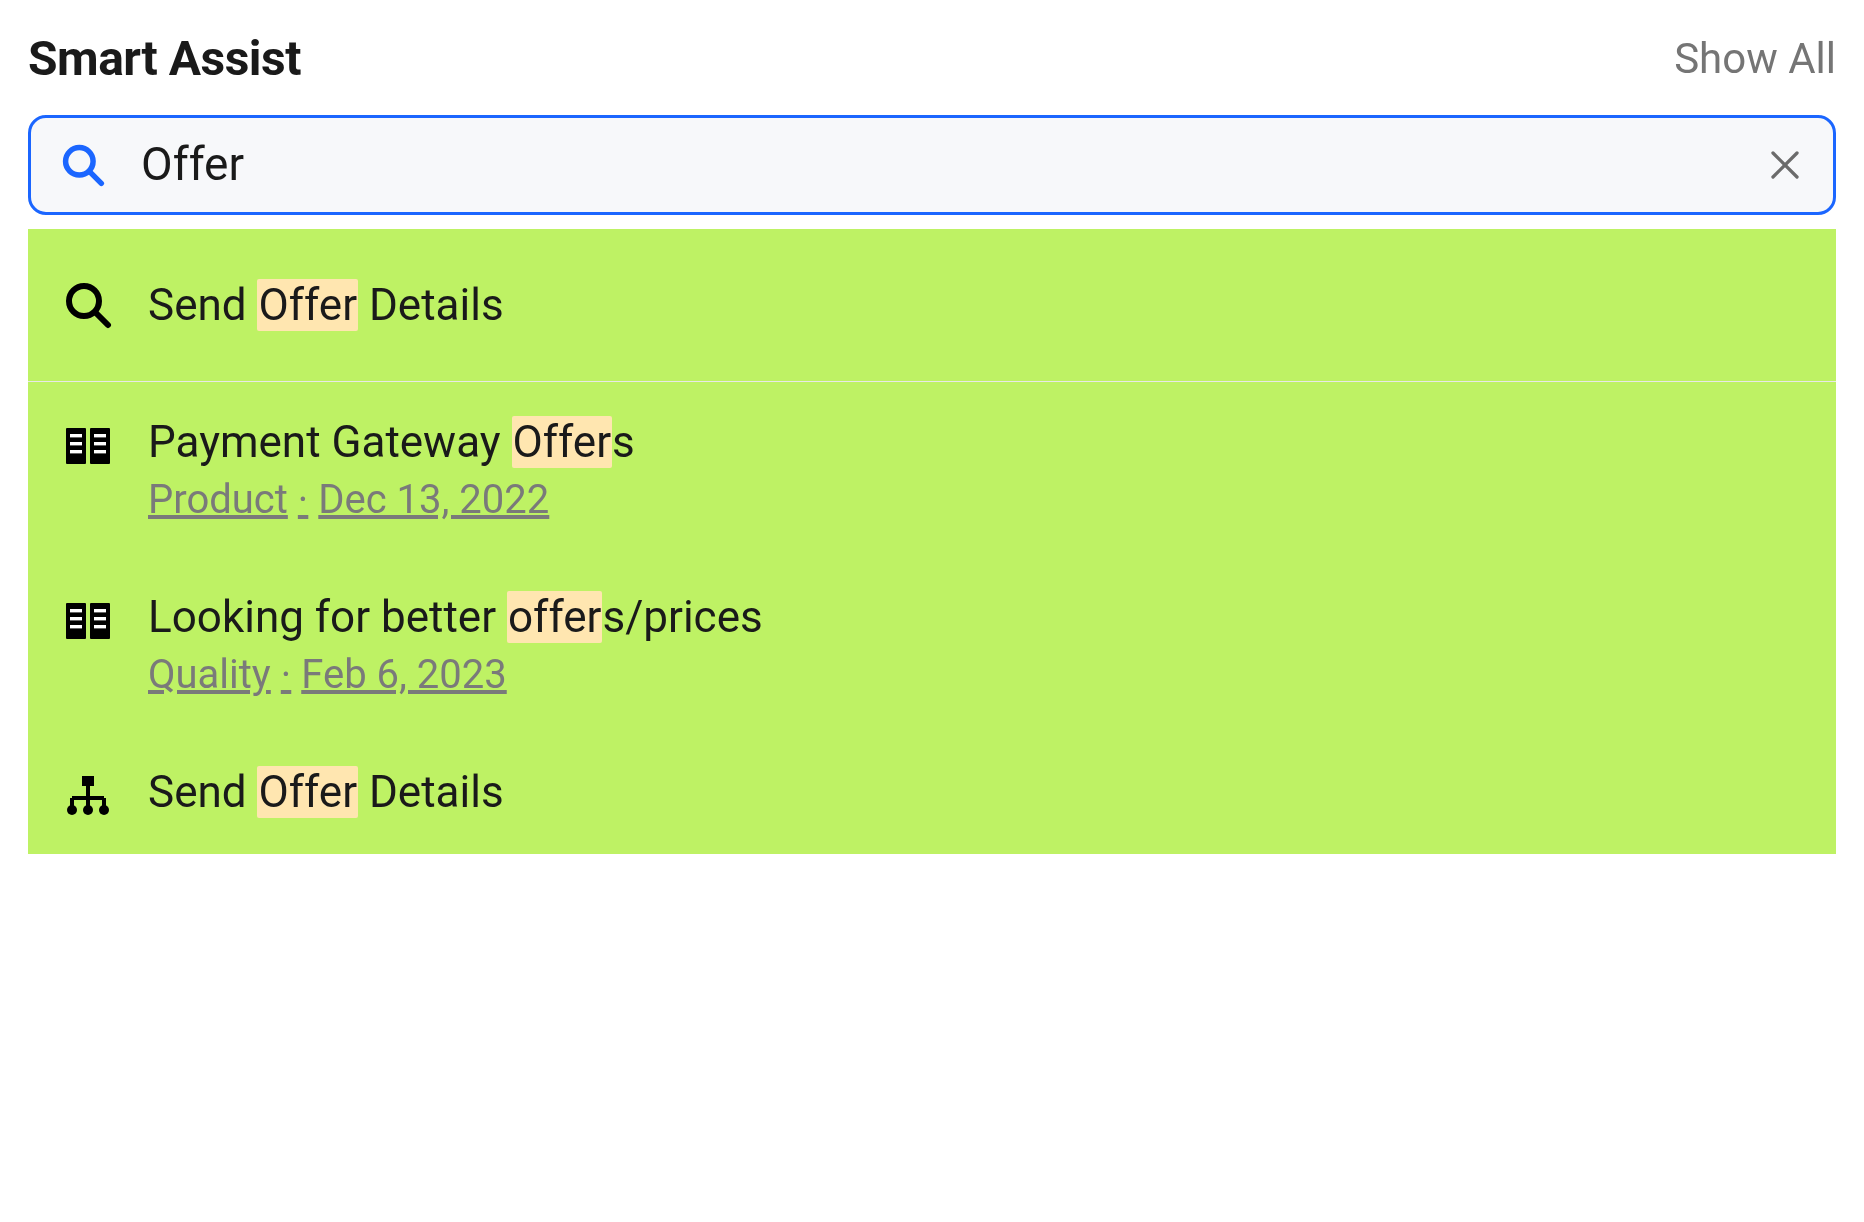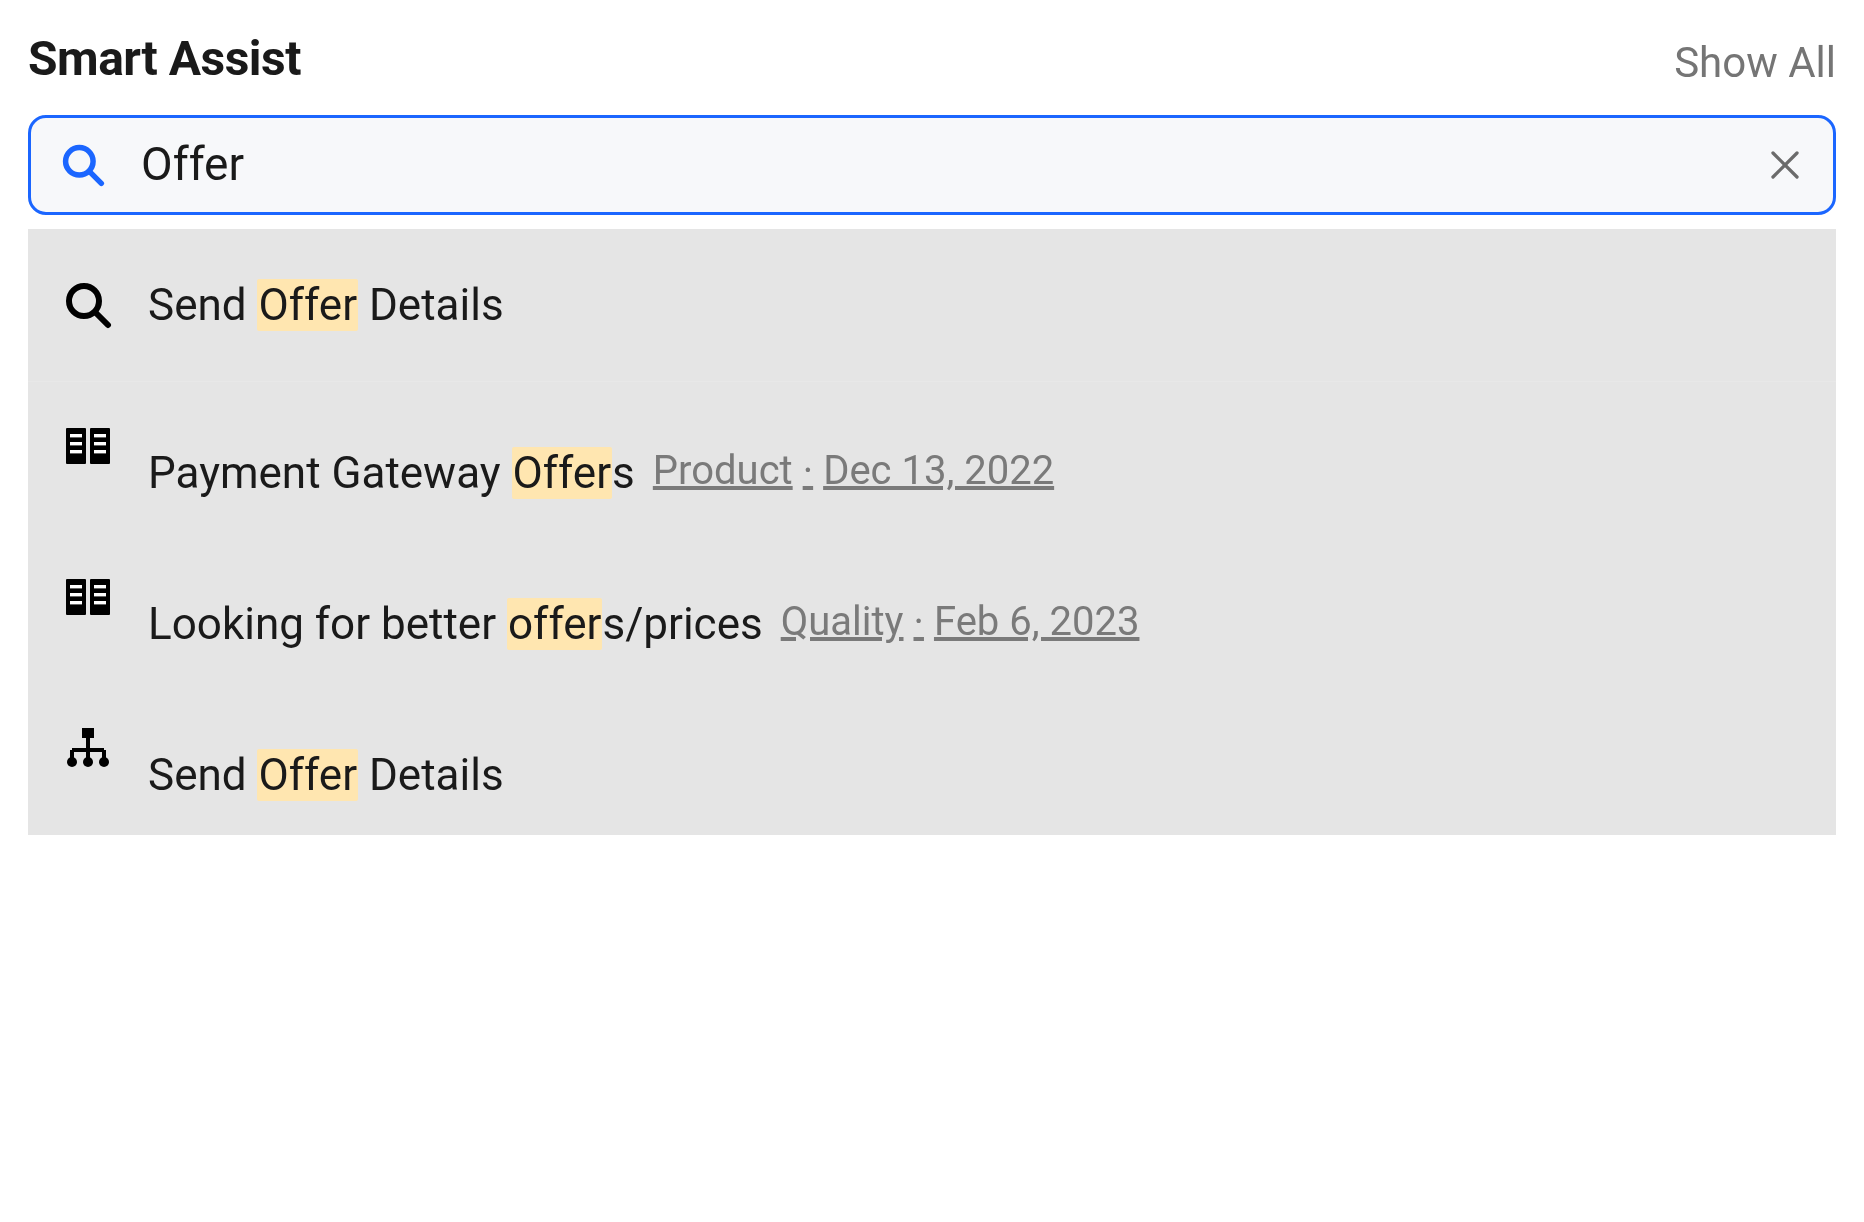--- a/index.html
+++ b/index.html
@@ -10,21 +10,21 @@
     body {
       font-family: -apple-system, BlinkMacSystemFont, "Segoe UI", Roboto, Helvetica, Arial, sans-serif;
       background: #ffffff;
       width: 1864px;
       height: 1222px;
       padding: 30px 28px;
     }
     .header {
       display: flex;
       justify-content: space-between;
-      align-items: flex-end;
+      align-items: center;
       margin-bottom: 28px;
     }
     .title {
       font-size: 48px;
       font-weight: 700;
       color: #1a1a1a;
       letter-spacing: -0.5px;
     }
     .show-all {
       font-size: 42px;
@@ -60,21 +60,21 @@
       padding-bottom: 3px;
     }
     .clear-icon {
       width: 36px;
       height: 36px;
       cursor: pointer;
       flex-shrink: 0;
       color: #6b6b6b;
     }
     .dropdown {
-      background: #e5e5e5;
+      background: #bef264;
     }
     .suggestion-row {
       display: flex;
       align-items: center;
       padding: 50px 36px 50px 36px;
       border-bottom: 1px solid #e8e8e8;
       cursor: pointer;
     }
     .suggestion-icon {
       width: 48px;
@@ -102,23 +102,22 @@
     .result-icon {
       width: 48px;
       height: 48px;
       flex-shrink: 0;
       margin-right: 36px;
       margin-top: 6px;
       color: #000000;
     }
     .result-content {
       display: flex;
-      flex-direction: row;
-      gap: 18px;
-      margin-top: 31px;
+      flex-direction: column;
+      gap: 8px;
     }
     .result-title {
       font-size: 44px;
       color: #1a1a1a;
       font-weight: 400;
     }
     .result-meta {
       font-size: 40px;
       color: #7a7a7a;
       font-weight: 400;

